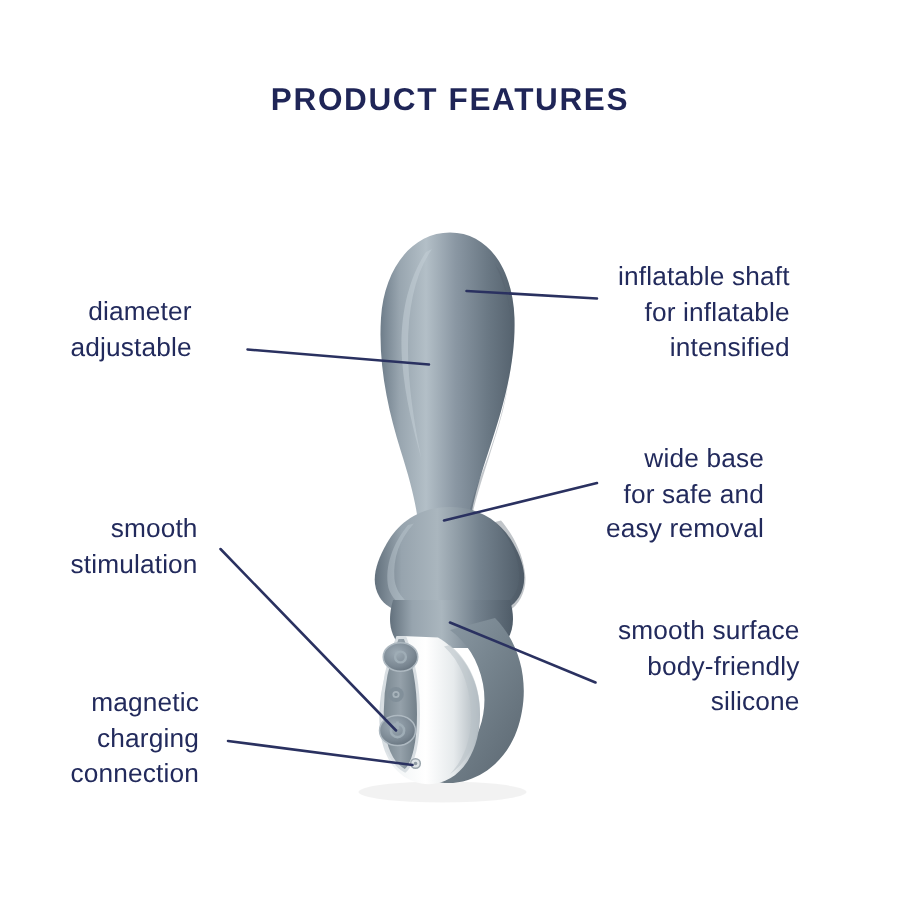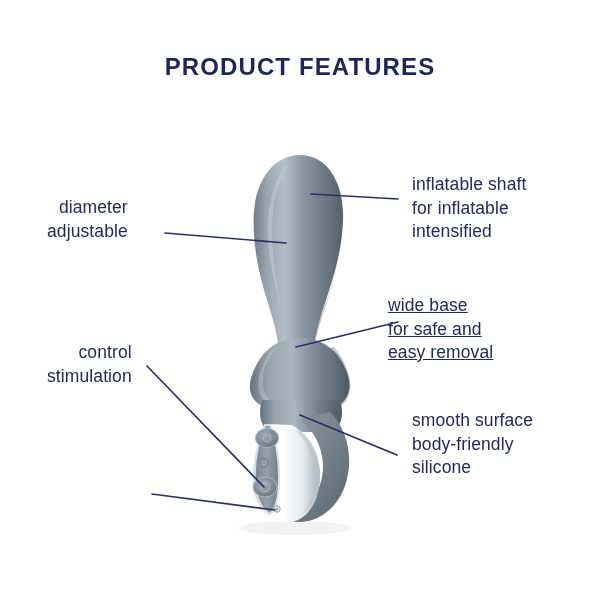--- a/index.html
+++ b/index.html
@@ -9,40 +9,40 @@
     font-family:"Liberation Sans", sans-serif;
     overflow:hidden;
     position:relative;
   }
   #stage{position:absolute;inset:0;width:600px;height:600px;}
 
   
   #title{
     position:absolute;left:0;top:50px;width:600px;
     text-align:center;
-    font-size:24px;
+    font-size:21px;
     font-weight:bold;
     letter-spacing:1.1px;
     color:#1f2557;
     line-height:34px;
     white-space:nowrap;
   }
 
   
   .label{
     position:absolute;
     color:#222a5c;
     font-size:17.5px;
     line-height:23.5px;
     font-weight:normal;
     letter-spacing:0.1px;
     white-space:nowrap;
   }
   .label.left{text-align:right;}
-  .label.right{text-align:left;}
+  .label.right{text-align:right;}
   .label .ln{display:block;}
 
   
   #art{position:absolute;left:0;top:0;width:600px;height:600px;}
 </style>
 </head>
 <body>
 
 <div id="stage">
 
@@ -210,32 +210,37 @@
       <line x1="397" y1="455" x2="300" y2="415"></line>
     </g>
   </svg>
 
   <div class="label left" style="left:47px; top:196px;">
     <span class="ln">diameter</span>
     <span class="ln">adjustable</span>
   </div>
 
   <div class="label left" style="left:47px; top:341px;">
-    <span class="ln">control</span>
+    <span class="ln">smooth</span>
     <span class="ln">stimulation</span>
   </div>
 
+  <div class="label left" style="left:47px; top:457px;">
+    <span class="ln">magnetic</span>
+    <span class="ln">charging</span>
+    <span class="ln">connection</span>
+  </div>
 
   <div class="label right" style="left:412px; top:173px;">
     <span class="ln">inflatable shaft</span>
     <span class="ln">for inflatable</span>
     <span class="ln">intensified</span>
   </div>
 
-  <div class="label right" style="left:388px; top:294px;text-decoration:underline;">
+  <div class="label right" style="left:404px; top:294px;">
     <span class="ln">wide base</span>
     <span class="ln">for safe and</span>
     <span class="ln">easy removal</span>
   </div>
 
   <div class="label right" style="left:412px; top:409px;">
     <span class="ln">smooth surface</span>
     <span class="ln">body-friendly</span>
     <span class="ln">silicone</span>
   </div>

